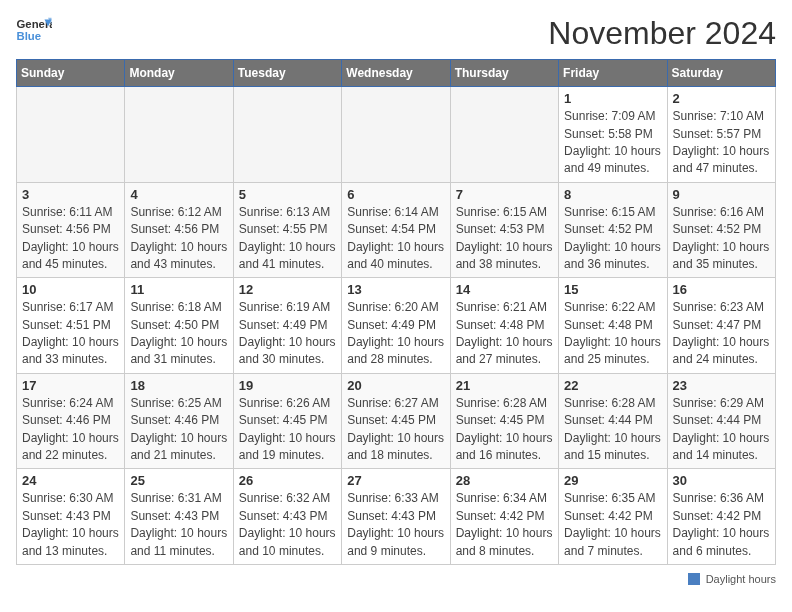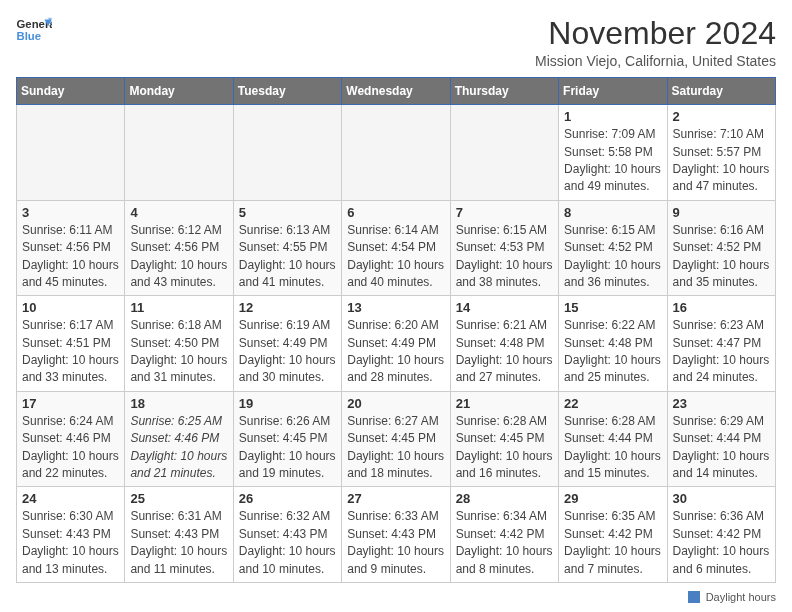--- a/index.html
+++ b/index.html
@@ -102,21 +102,20 @@
   <div class="logo">
     <svg class="logo-icon" viewBox="0 0 40 32" xmlns="http://www.w3.org/2000/svg">
       <text x="0" y="14" font-size="13" font-weight="bold" fill="#333">General</text>
       <text x="0" y="27" font-size="13" font-weight="bold" fill="#4a90d9">Blue</text>
       <polygon points="32,4 40,4 36,12" fill="#4a90d9"></polygon>
       <polygon points="36,2 40,2 40,10" fill="#4a90d9" opacity="0.6"></polygon>
     </svg>
   </div>
   <div class="title-area">
     <div class="month-title">November 2024</div>
-    <div class="location">Mission Viejo, California, United States</div>
   </div>
 </div>
 
 <table class="calendar">
   <thead>
     <tr>
     <th>Sunday</th>
         <th>Monday</th>
         <th>Tuesday</th>
         <th>Wednesday</th>
@@ -252,21 +251,21 @@
       <tr>
         <td>
           <span class="day-number">17</span>
           <div class="day-info" style="white-space: pre-line;">Sunrise: 6:24 AM
 Sunset: 4:46 PM
 Daylight: 10 hours
 and 22 minutes.</div>
         </td>
         <td>
           <span class="day-number">18</span>
-          <div class="day-info" style="white-space: pre-line; font-style: italic;">Sunrise: 6:25 AM
+          <div class="day-info" style="white-space: pre-line;">Sunrise: 6:25 AM
 Sunset: 4:46 PM
 Daylight: 10 hours
 and 21 minutes.</div>
         </td>
         <td>
           <span class="day-number">19</span>
           <div class="day-info" style="white-space: pre-line;">Sunrise: 6:26 AM
 Sunset: 4:45 PM
 Daylight: 10 hours
 and 19 minutes.</div>

